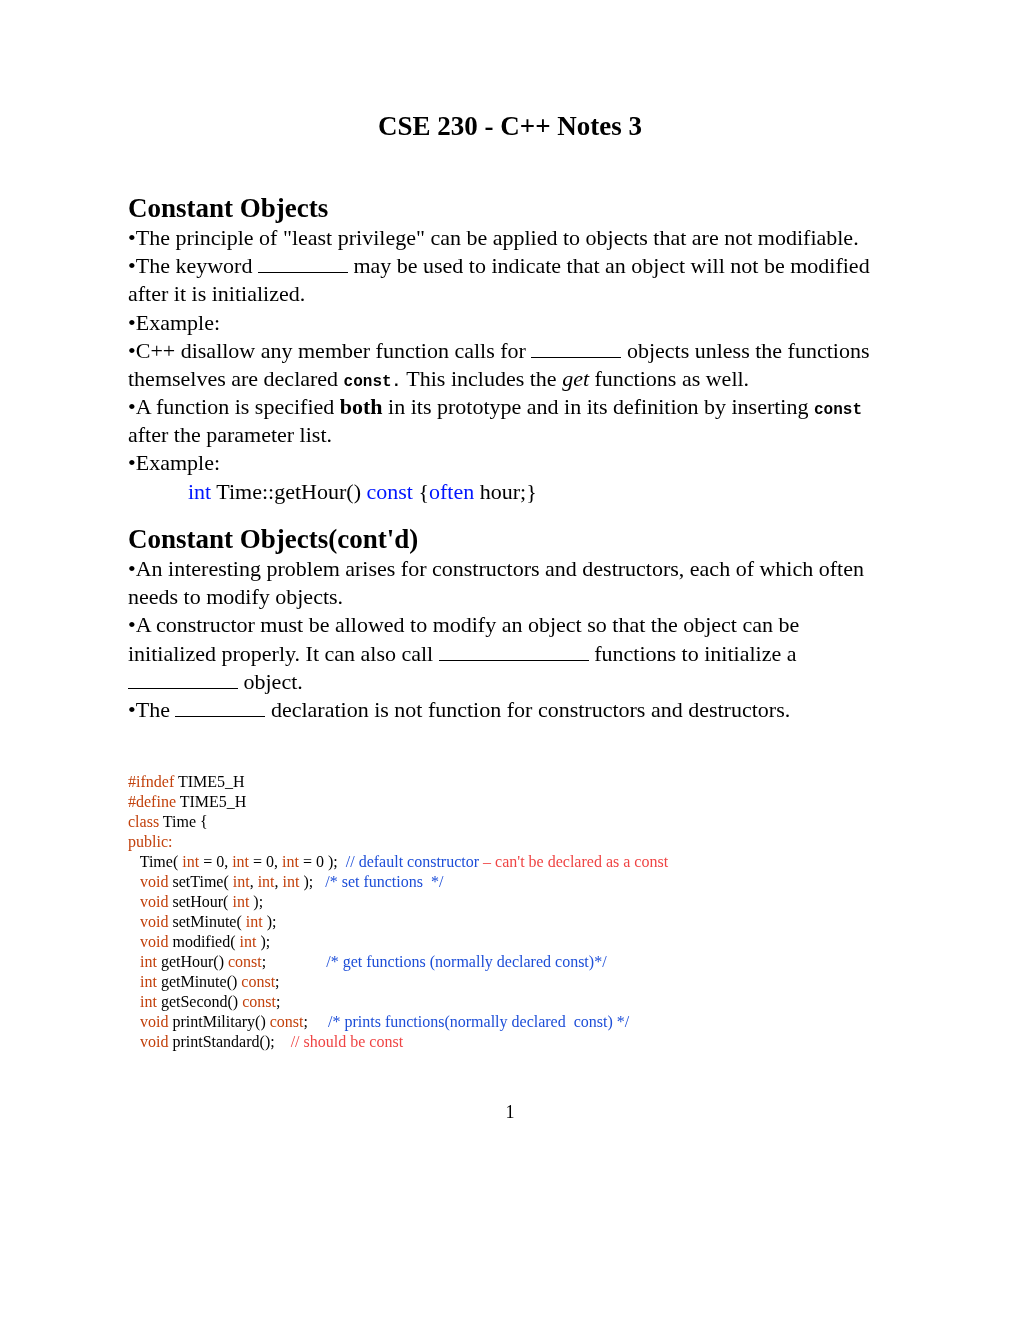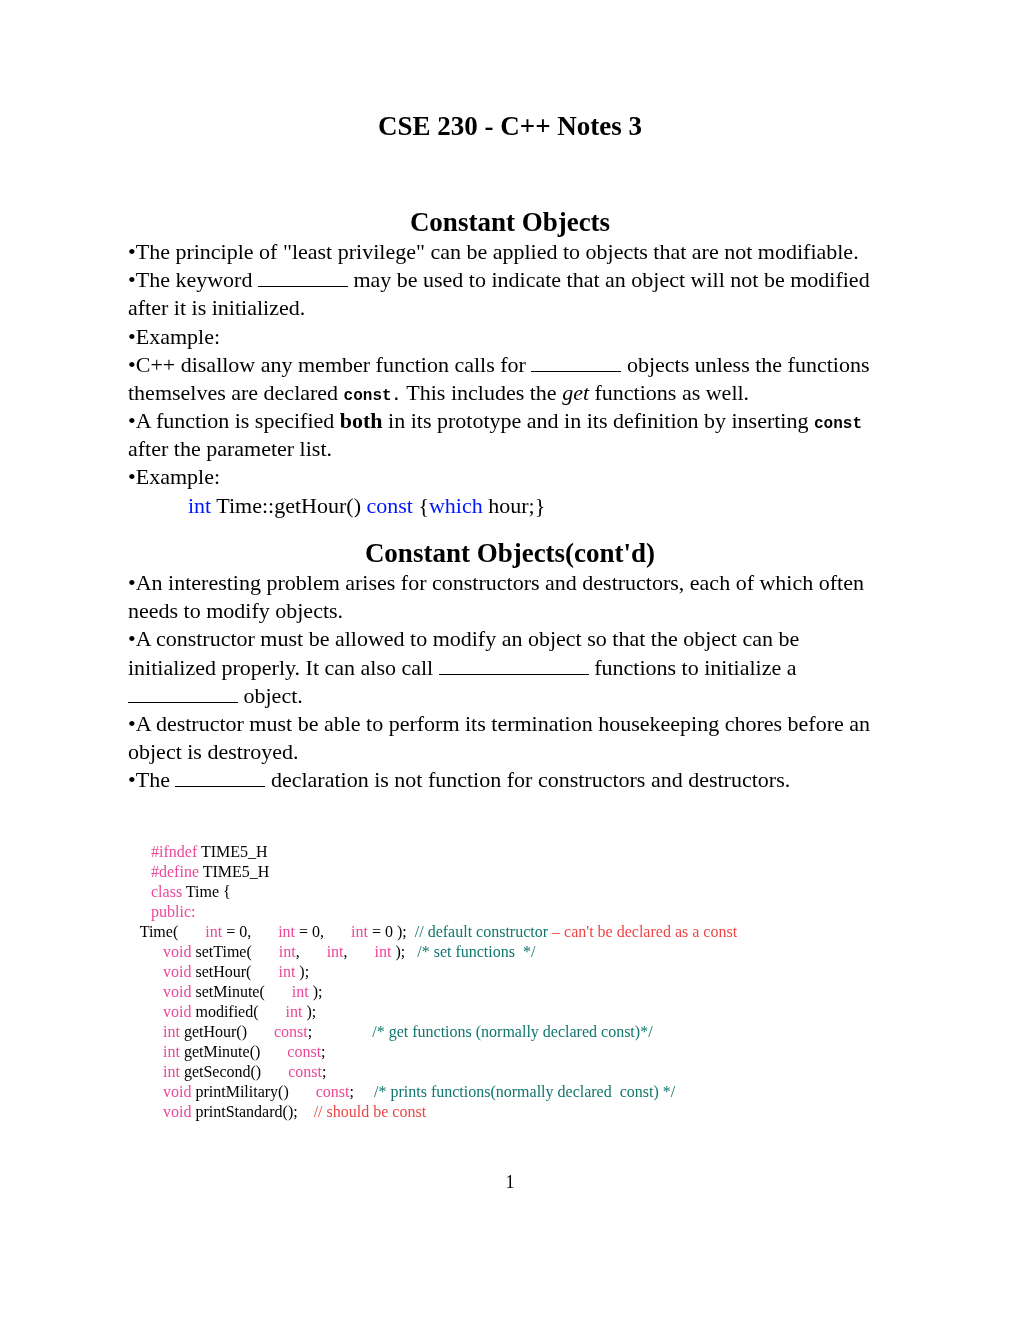--- a/index.html
+++ b/index.html
@@ -12,24 +12,23 @@
     height: 1320px;
   }
   .page {
     padding: 110px 128px 0 128px;
   }
   .title {
     text-align: center;
     font-weight: bold;
     font-size: 27px;
     line-height: 1.25;
-    margin-bottom: 62px;
+    margin-bottom: 48px;
   }
   .section-h {
-    text-align: center;
     font-weight: bold;
     font-size: 27px;
     line-height: 1.2;
     margin: 0;
   }
   .body {
     font-size: 22px;
     line-height: 1.28;
   }
   .blank {
@@ -39,22 +38,22 @@
     vertical-align: baseline;
   }
   .kw { color: #0015ff; }
   .mono { font-family: "Courier New", Courier, monospace; font-weight: bold; font-size: 16px; }
   .code {
     font-size: 16px;
     line-height: 1.25;
     white-space: pre;
     font-family: "Times New Roman", Times, serif;
   }
-  .c-kw { color: #ec4899; margin-left: 23px; }
-  .c-cm { color: #0f766e; }
+  .c-kw { color: #c2410c; }
+  .c-cm { color: #1d4ed8; }
   .c-rd { color: #ef4444; }
   .footer {
     text-align: center;
     font-size: 18px;
     margin-top: 50px;
   }
 </style>
 </head>
 <body>
 
@@ -66,29 +65,28 @@
 
   <div class="section-h">Constant Objects</div>
 
   <div class="body">
     <div>•The principle of "least privilege" can be applied to objects that are not modifiable.</div>
     <div><span>•The keyword </span><span class="blank" style="width:90px"></span><span> may be used to indicate that an object will not be modified after it is initialized.</span></div>
     <div>•Example:</div>
     <div><span>•C++ disallow any member function calls for </span><span class="blank" style="width:90px"></span><span> objects unless the functions themselves are declared </span><span class="mono">const.</span><span>  This includes the </span><i>get</i><span> functions as well.</span></div>
     <div><span>•A function is specified </span><b>both</b><span> in its prototype and in its definition by inserting </span><span class="mono">const</span><span>  after the parameter list.</span></div>
     <div>•Example:</div>
-    <div style="padding-left:60px"><span class="kw">int</span><span> Time::getHour() </span><span class="kw">const</span><span> {</span><span class="kw">which</span><span> hour;}</span></div>
+    <div style="padding-left:60px"><span class="kw">int</span><span> Time::getHour() </span><span class="kw">const</span><span> {</span><span class="kw">often</span><span> hour;}</span></div>
   </div>
 
   <div class="section-h" style="margin-top:17px">Constant Objects(cont'd)</div>
 
   <div class="body">
     <div>•An interesting problem arises for constructors and destructors, each of which often needs to modify objects.</div>
     <div><span>•A constructor must be allowed to modify an object so that the object can be initialized properly. It can also call </span><span class="blank" style="width:150px"></span><span> functions to initialize a </span><span class="blank" style="width:110px"></span><span> object.</span></div>
-    <div>•A destructor must be able to perform its termination housekeeping chores before an object is destroyed.</div>
     <div><span>•The </span><span class="blank" style="width:90px"></span><span> declaration is not function for constructors and destructors.</span></div>
   </div>
 
   <div class="code" style="margin-top:28px">
 <span class="c-kw">#ifndef</span><span> TIME5_H</span>
 <span class="c-kw">#define</span><span> TIME5_H</span>
 <span class="c-kw">class</span><span> Time {</span>
 <span class="c-kw">public:</span>
 <span>   Time( </span><span class="c-kw">int</span><span> = 0, </span><span class="c-kw">int</span><span> = 0, </span><span class="c-kw">int</span><span> = 0 );  </span><span class="c-cm">// default constructor</span><span class="c-rd"> – can't be declared as a const</span>
 <span>   </span><span class="c-kw">void</span><span> setTime( </span><span class="c-kw">int</span><span>, </span><span class="c-kw">int</span><span>, </span><span class="c-kw">int</span><span> );   </span><span class="c-cm">/* set functions  */</span>

